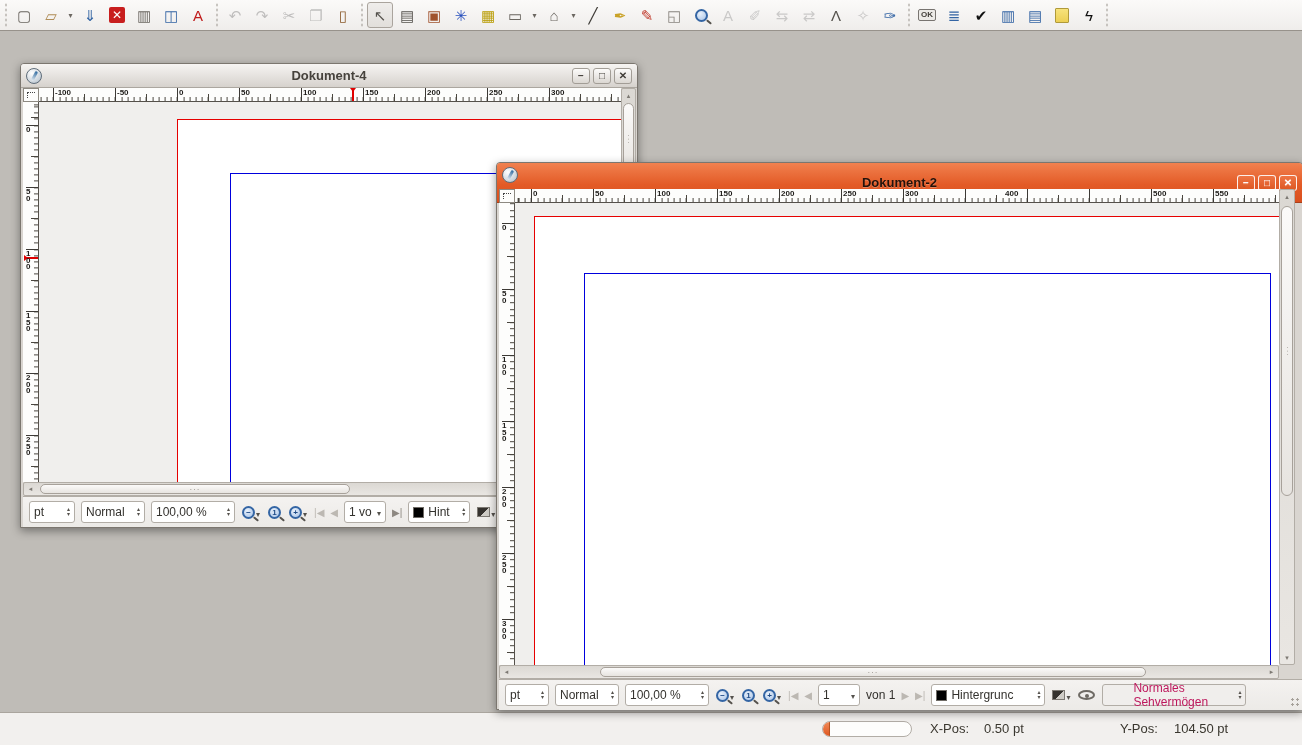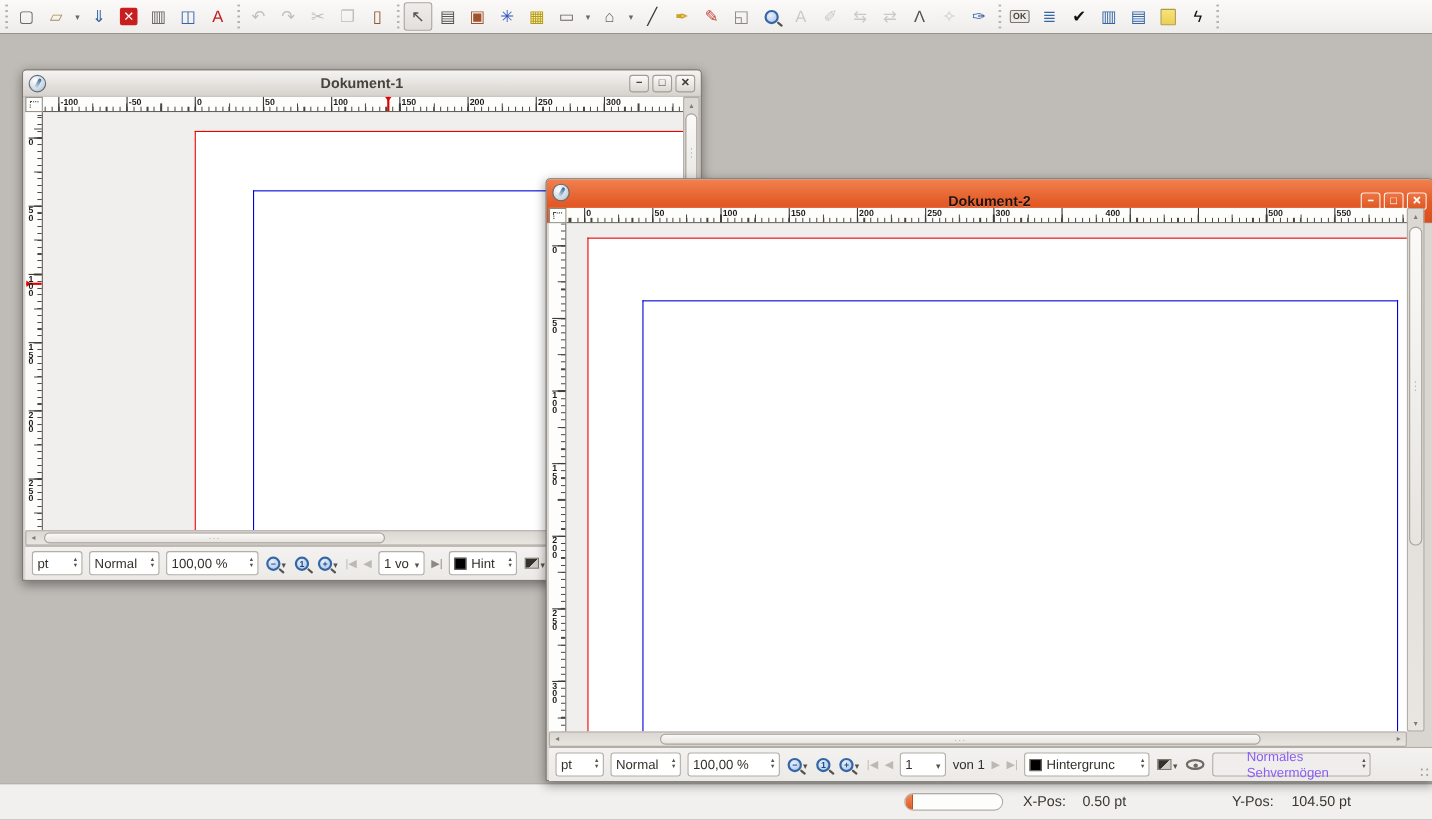--- a/index.html
+++ b/index.html
@@ -89,21 +89,21 @@
     border:1px solid #a7a19a; border-radius:7px; display:flex; align-items:center;
     justify-content:center; color:#9a958e; font-size:8px; letter-spacing:1px; }
   .sb-thumb.vert { writing-mode:vertical-rl; }
 
   
   .btoolbar { position:absolute; background:linear-gradient(#f4f2f0,#eceae7);
     border-top:1px solid #b2ada6; display:flex; align-items:center; gap:6px; padding:0 6px; }
   .combo { display:inline-flex; align-items:center; gap:4px; background:#fff;
     border:1px solid #b2ada6; border-radius:3px; height:22px; padding:0 4px;
     font-size:12px; color:#33312d; flex:0 0 auto; }
-  .combo.disabled { background:#f0eeec; color:#8b5cf6;padding-left:30px; }
+  .combo.disabled { background:#f0eeec; color:#be185d;padding-left:30px; }
   .combo .grow { flex:1; }
   .spin { display:inline-flex; flex-direction:column; align-items:center; font-size:6px;
     line-height:5px; color:#55524d; }
   .spin::before { content:"▴"; } .spin::after { content:"▾"; }
   .ddarrow::before { content:"▾"; font-size:8px; color:#55524d; }
   .swatch { width:11px; height:11px; background:#000; border:1px solid #6f6b66; flex:0 0 auto; }
   .mini-btn { display:inline-flex; align-items:flex-end; gap:1px; height:22px; padding:0 1px;
     flex:0 0 auto; align-items:center; }
   .mag { position:relative; width:13px; height:13px; border:2px solid #3465a4; border-radius:50%;
     background:radial-gradient(circle at 35% 30%, #e8f0fa, #a9c4e8); display:flex; align-items:center;
@@ -256,21 +256,21 @@
       <span style="color: rgb(17, 17, 17);">ϟ</span>
     </div>
     <div class="tb-handle"></div>
   </div>
 
 <div class="mdi">
 
   <div class="window" id="win1">
     <div class="titlebar">
       <span class="win-icon"></span>
-      <span>Dokument-1</span>
+      <span>Dokument-4</span>
       <span class="win-buttons">
         <span class="win-btn">−</span>
         <span class="win-btn">□</span>
         <span class="win-btn">✕</span>
       </span>
     </div>
 
     <div class="ruler-corner" style="left:2px;top:24px;width:16px;height:14px;"></div>
     <div class="hruler" style="left: 18px; top: 24px; width: 582px; background-image: repeating-linear-gradient(to right, rgb(74, 70, 63) 0px, rgb(74, 70, 63) 1px, transparent 1px, transparent 6.2px), repeating-linear-gradient(to right, rgb(74, 70, 63) 0px, rgb(74, 70, 63) 1px, transparent 1px, transparent 31px); background-size: 100% 4px, 100% 7px; background-position: 1.6px 100%, 14px 100%;">
       <div class="marker-h" style="left:313px;"></div>

